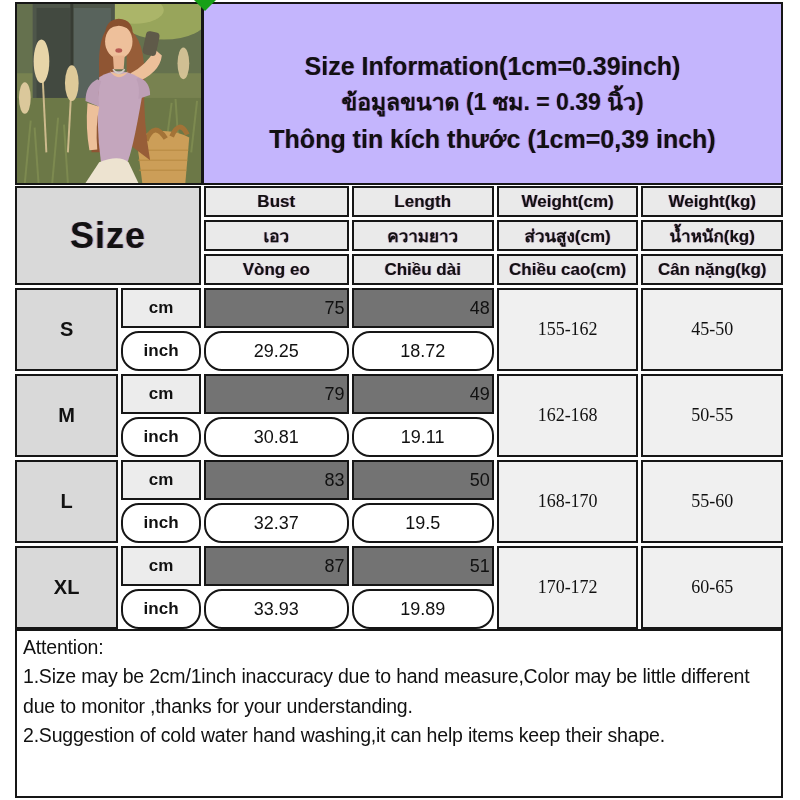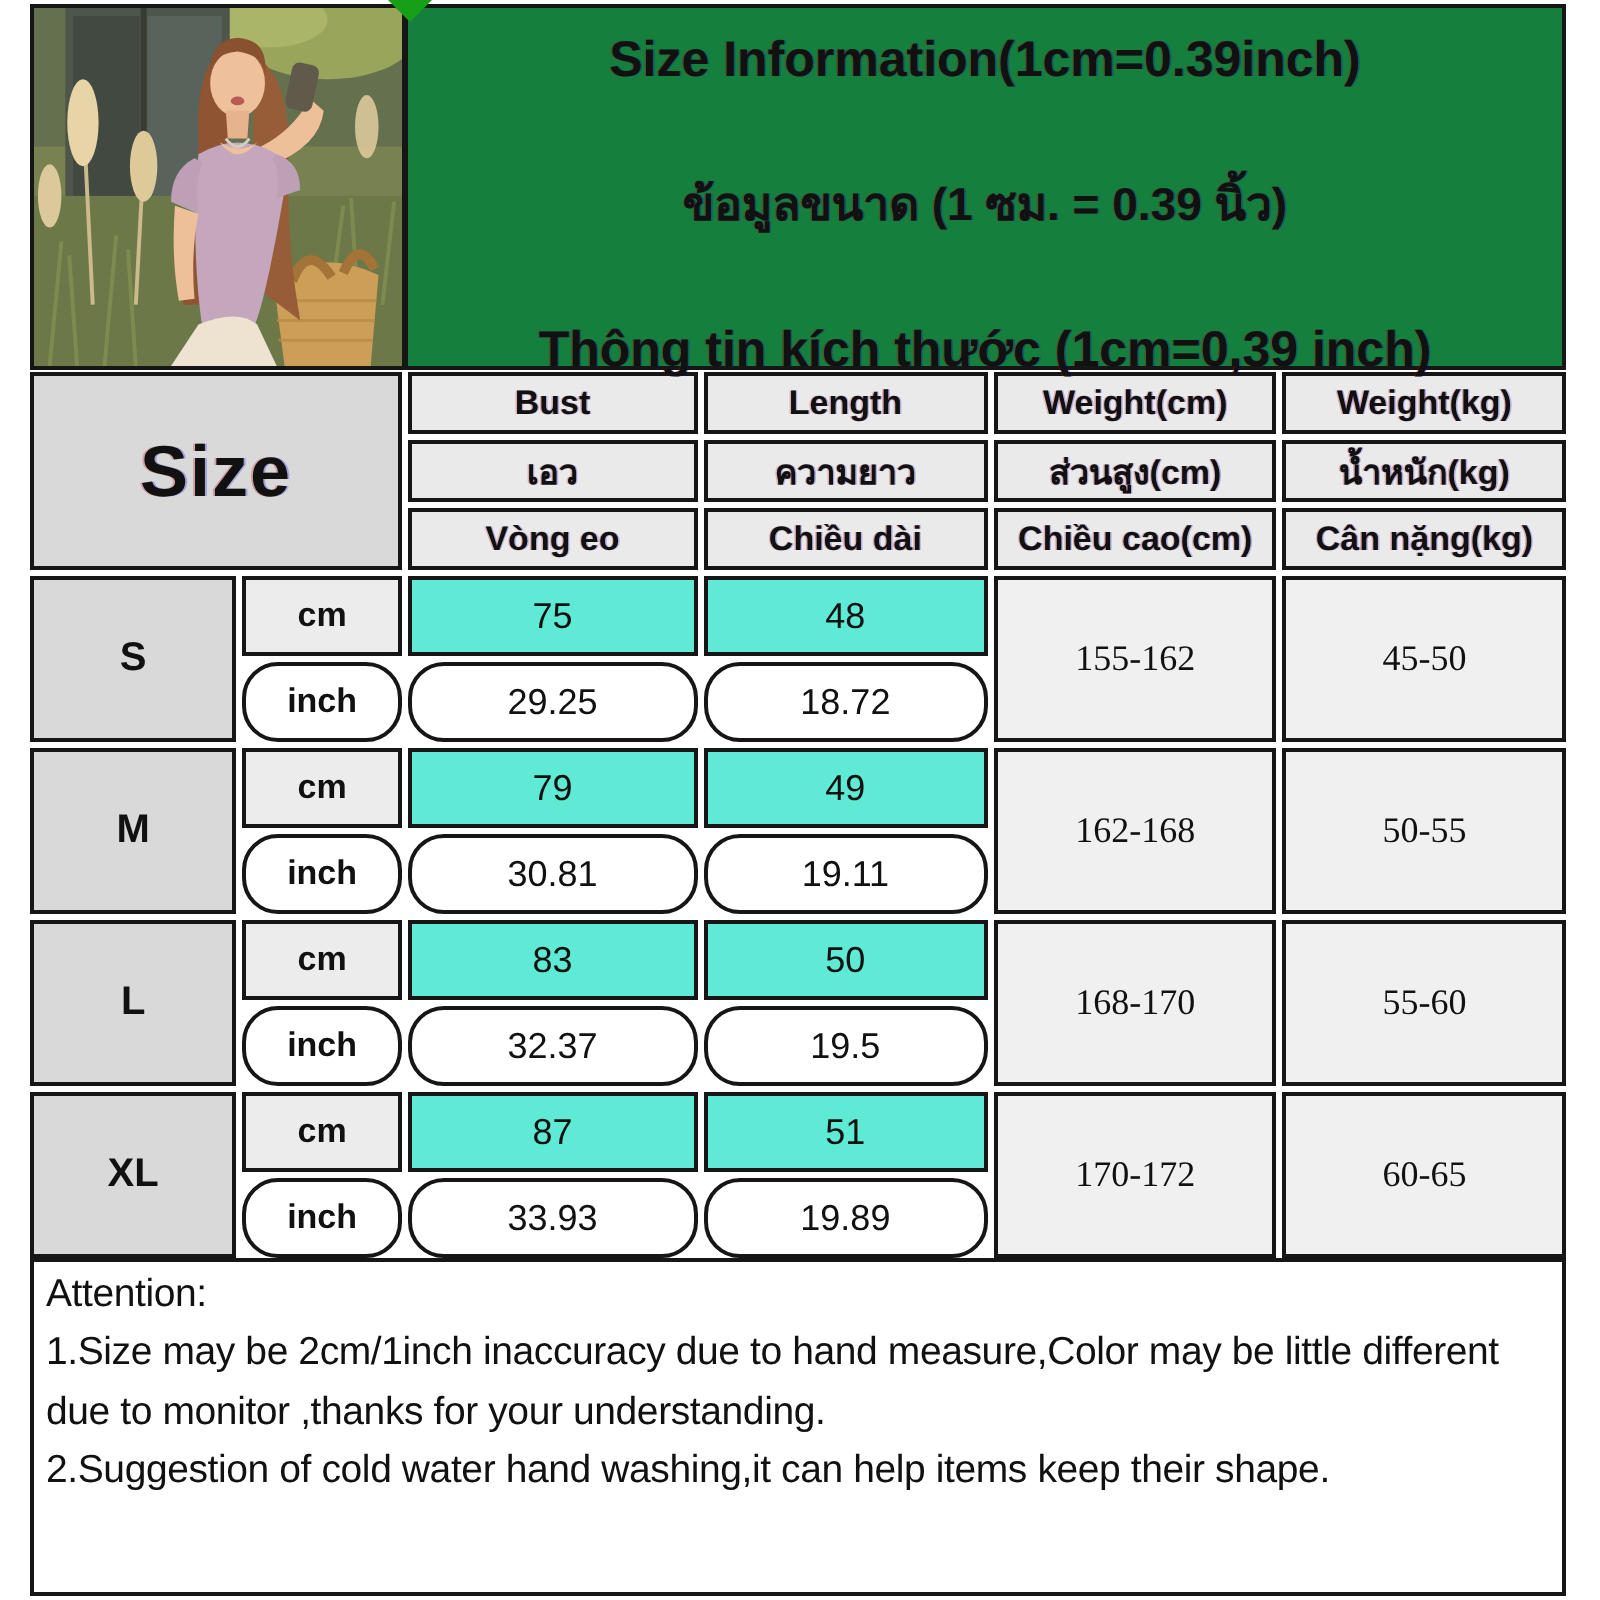--- a/index.html
+++ b/index.html
@@ -4,43 +4,43 @@
 <style>
   html,body{margin:0;padding:0;background:#ffffff;}
   body{width:800px;height:800px;overflow:hidden;font-family:"Liberation Sans","DejaVu Sans",sans-serif;color:#111;}
   .sheet{position:relative;width:800px;height:800px;background:#fff;}
   .content{position:absolute;left:15px;top:2px;width:768px;}
 
   
   .top{display:flex;height:183px;}
   .photo-box{width:188px;height:183px;border:2px solid #161616;box-sizing:border-box;background:#5d6f42;flex:none;overflow:hidden;}
   .photo-box svg{display:block;width:100%;height:100%;}
-  .title-box{flex:1;border:2px solid #161616;border-left-width:2px;margin-left:-1px;box-sizing:border-box;background:#15803d;
-    display:flex;flex-direction:column;justify-content:center;align-items:center;text-align:center;padding-top:18px;gap:36px;}
+  .title-box{flex:1;border:2px solid #161616;border-left-width:2px;margin-left:-1px;box-sizing:border-box;background:#c4b5fd;
+    display:flex;flex-direction:column;justify-content:center;align-items:center;text-align:center;padding-top:18px;}
   .title-line1,.title-line3{font-size:25px;font-weight:bold;letter-spacing:0;line-height:1.55;
     text-shadow:-0.8px 0 rgba(190,0,0,.28),0.8px 0 rgba(0,0,210,.28);}
   .title-line2{font-size:23px;font-weight:bold;line-height:1.5;
     text-shadow:-0.8px 0 rgba(190,0,0,.28),0.8px 0 rgba(0,0,210,.28);}
   .corner-marker{position:absolute;top:-2px;left:179px;width:0;height:0;
     border-left:11px solid transparent;border-right:11px solid transparent;border-top:11px solid #17a017;}
 
   
   table.size-table{border-collapse:separate;border-spacing:3px;table-layout:fixed;
     width:774px;margin-left:-3px;margin-top:-2px;margin-bottom:-3px;}
   table.size-table td{border:2px solid #161616;text-align:center;vertical-align:middle;
     overflow:hidden;padding:0 2px;box-sizing:content-box;}
   .hdr td{height:27px;font-weight:bold;font-size:17px;background:#eaeaea;
     text-shadow:-0.7px 0 rgba(190,0,0,.25),0.7px 0 rgba(0,0,210,.25);}
   .hdr td.size-corner{background:#d9d9d9;font-size:36px;font-weight:bold;letter-spacing:1px;
     text-shadow:-1px 0 rgba(190,0,0,.25),1px 0 rgba(0,0,210,.25);}
   .body-row td{height:36px;font-size:18px;}
   td.size-letter{background:#d9d9d9;font-weight:bold;font-size:20px;}
   td.unit{font-weight:bold;font-size:17px;}
   .row-cm td.unit{background:#ececec;}
-  .row-cm td.val{background:#5eead4;}
+  .row-cm td.val{background:#737373;text-align:right;}
   .row-inch td{background:#ffffff;border-radius:18px;}
   td.range{background:#f0f0f0;font-size:18px;font-family:Liberation Serif, serif;}
 
   
   .attention-box{border:2px solid #161616;box-sizing:border-box;height:169px;background:#fff;
     padding:2px 4px 0 6px;font-size:19.5px;line-height:1.5;letter-spacing:-0.2px;}
   .attention-box div{white-space:normal;}
 </style>
 </head>
 <body>

